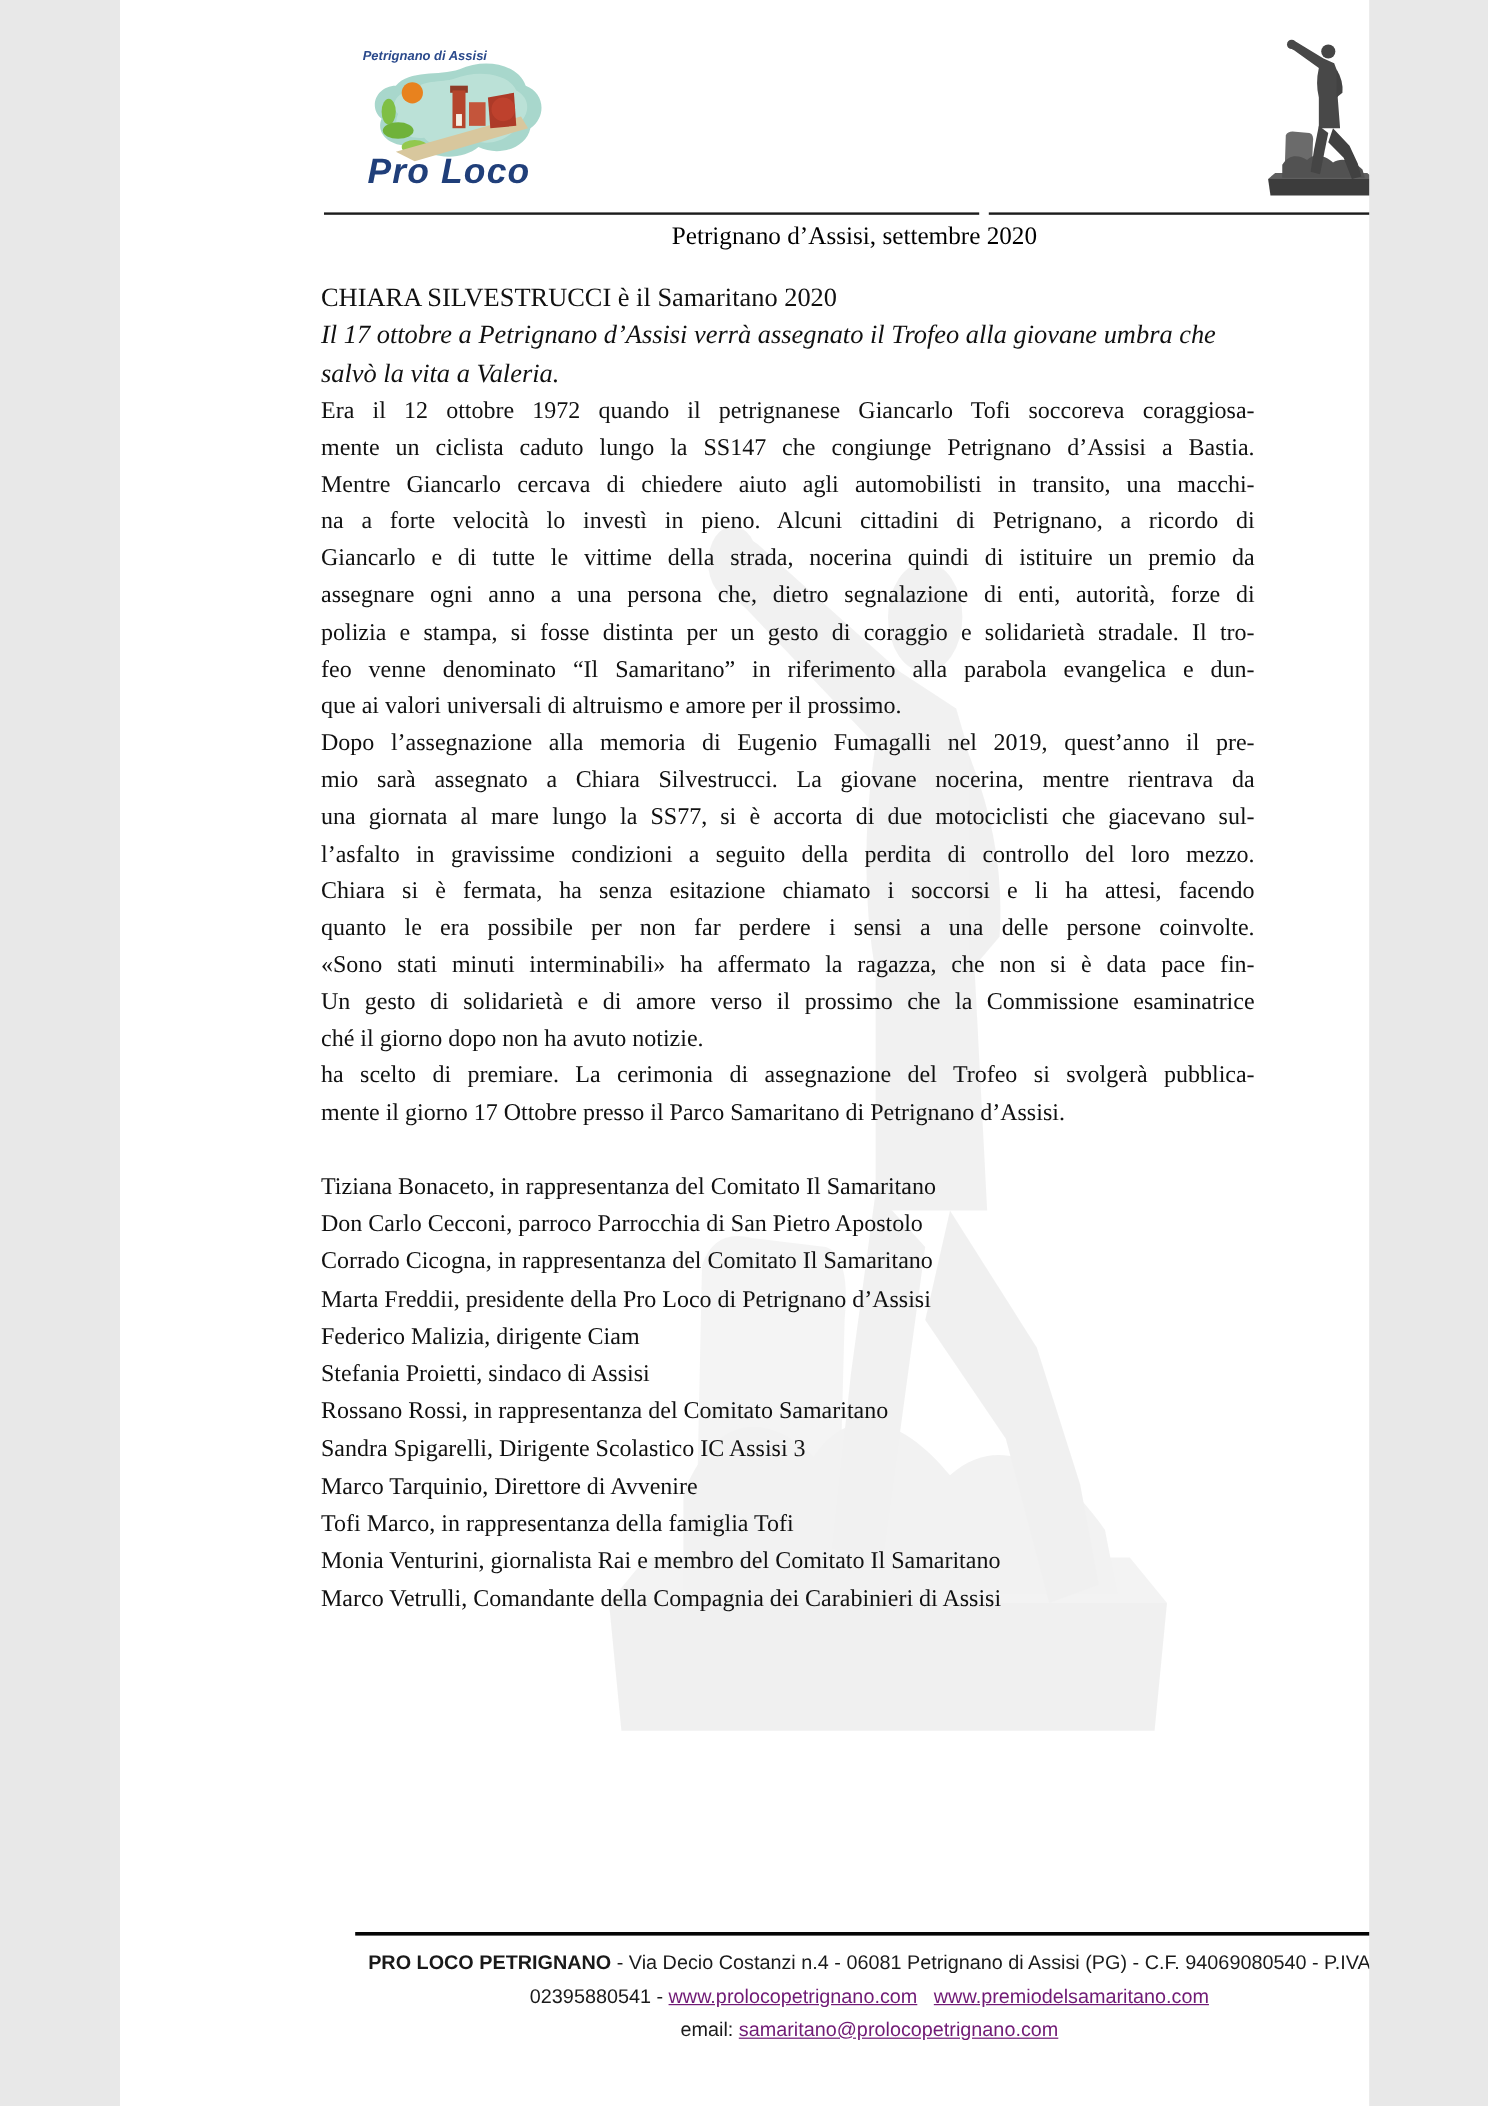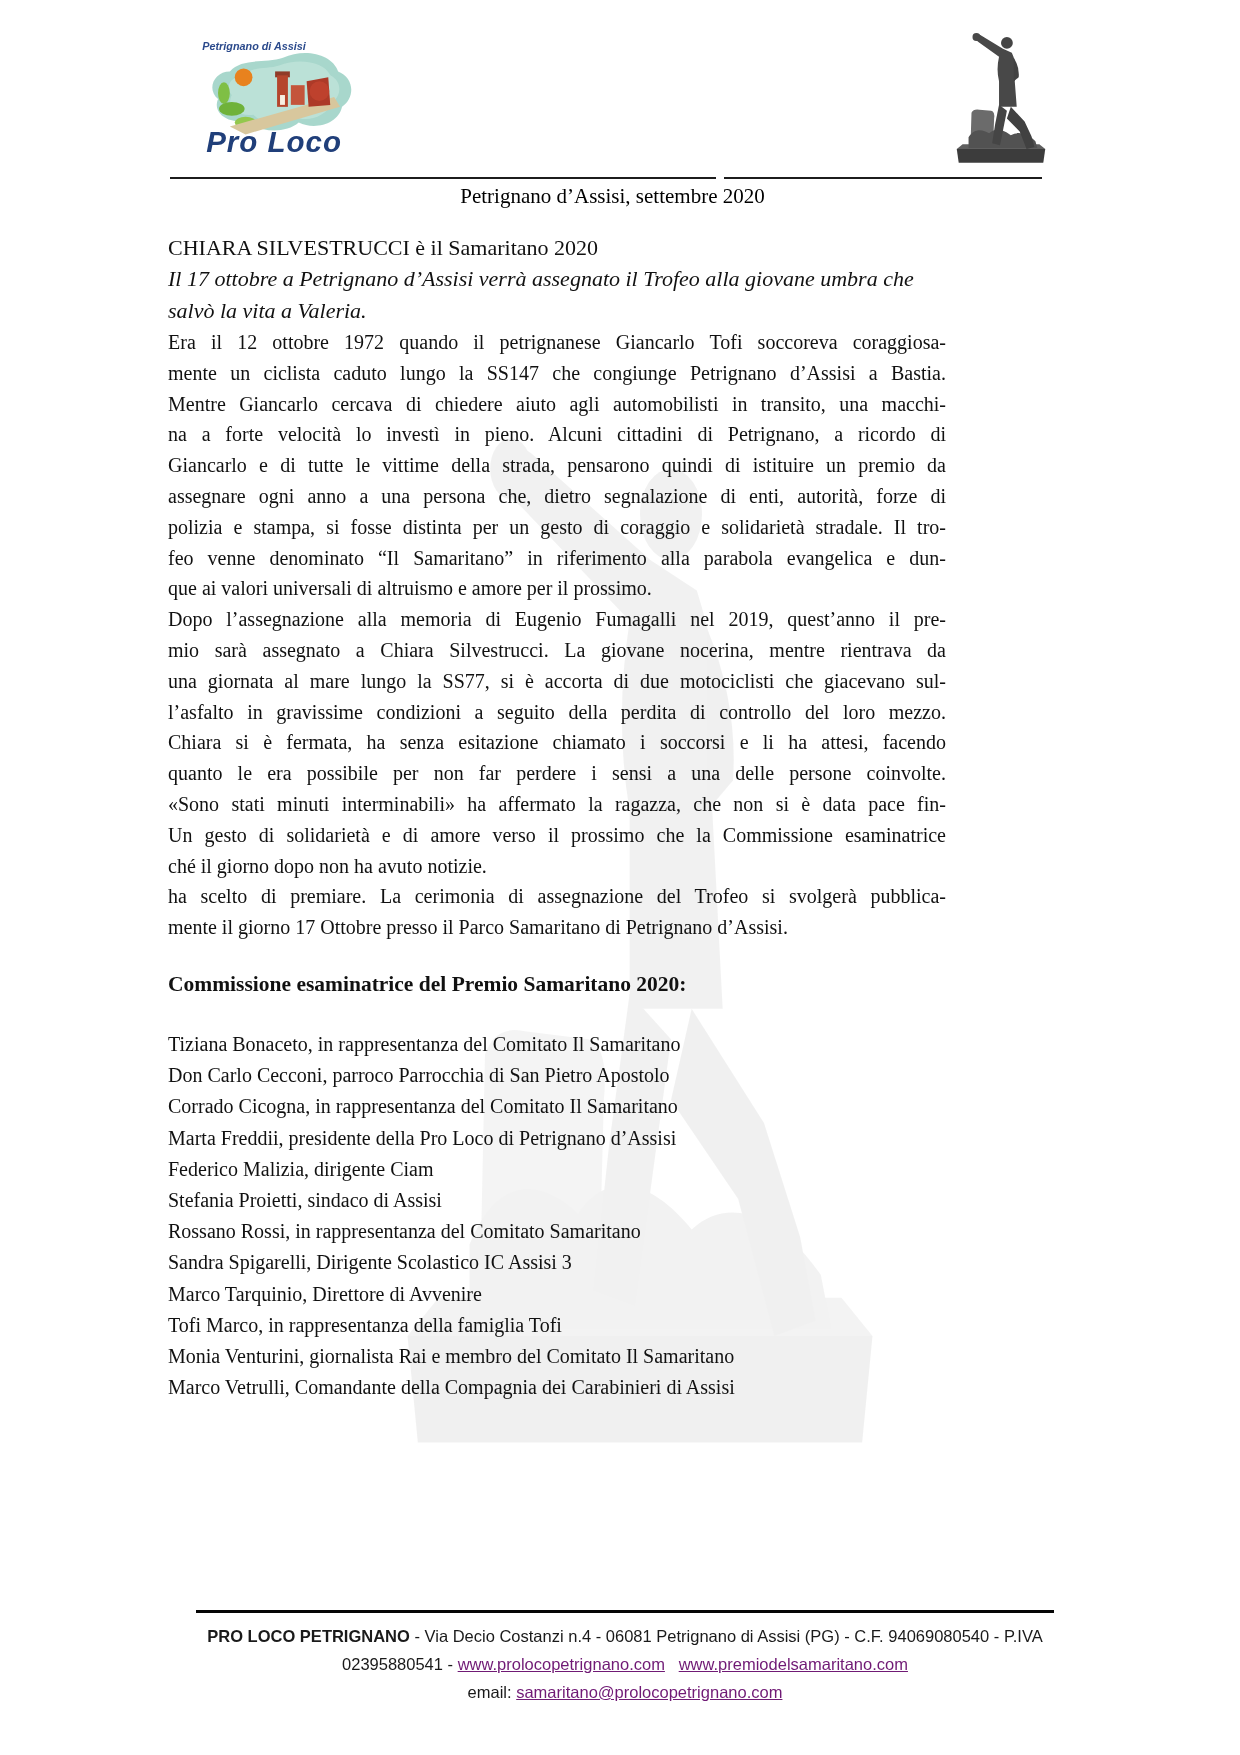--- a/index.html
+++ b/index.html
@@ -1,18 +1,18 @@
 <!DOCTYPE html>
 <html lang="it"><head>
 <meta charset="utf-8">
 <style>
   html,body{margin:0;padding:0;background:#e8e8e8;}
   .page{
     position:relative;
-    width:1240px;height:1755px;
+    width:1041px;height:1755px;
     margin:0 auto;
     background:#ffffff;
     font-family:"Liberation Serif", serif;
     color:#111;
     overflow:hidden;
   }
   
   .logo-box{position:absolute;left:188px;top:34px;width:188px;height:126px;}
   .statue-box{position:absolute;left:942px;top:26px;width:118px;height:138px;}
   .hrule{position:absolute;left:170px;top:177px;width:872px;display:flex;}
@@ -104,39 +104,38 @@
     <div class="subtitle">
       <div>Il 17 ottobre a Petrignano d’Assisi verrà assegnato il Trofeo alla giovane umbra che</div>
       <div>salvò la vita a Valeria.</div>
     </div>
 
     <div class="body-block">
       <div class="bl">Era il 12 ottobre 1972 quando il petrignanese Giancarlo Tofi soccoreva coraggiosa-</div>
       <div class="bl">mente un ciclista caduto lungo la SS147 che congiunge Petrignano d’Assisi a Bastia.</div>
       <div class="bl">Mentre Giancarlo cercava di chiedere aiuto agli automobilisti in transito, una macchi-</div>
       <div class="bl">na a forte velocità lo investì in pieno. Alcuni cittadini di Petrignano, a ricordo di</div>
-      <div class="bl">Giancarlo e di tutte le vittime della strada, pensarono quindi di istituire un premio da</div>
+      <div class="bl">Giancarlo e di tutte le vittime della strada, nocerina quindi di istituire un premio da</div>
       <div class="bl">assegnare ogni anno a una persona che, dietro segnalazione di enti, autorità, forze di</div>
       <div class="bl">polizia e stampa, si fosse distinta per un gesto di coraggio e solidarietà stradale. Il tro-</div>
       <div class="bl">feo venne denominato “Il Samaritano” in riferimento alla parabola evangelica e dun-</div>
       <div class="bl end">que ai valori universali di altruismo e amore per il prossimo.</div>
       <div class="bl">Dopo l’assegnazione alla memoria di Eugenio Fumagalli nel 2019, quest’anno il pre-</div>
       <div class="bl">mio sarà assegnato a Chiara Silvestrucci. La giovane nocerina, mentre rientrava da</div>
       <div class="bl">una giornata al mare lungo la SS77, si è accorta di due motociclisti che giacevano sul-</div>
       <div class="bl">l’asfalto in gravissime condizioni a seguito della perdita di controllo del loro mezzo.</div>
       <div class="bl">Chiara si è fermata, ha senza esitazione chiamato i soccorsi e li ha attesi, facendo</div>
       <div class="bl">quanto le era possibile per non far perdere i sensi a una delle persone coinvolte.</div>
       <div class="bl">«Sono stati minuti interminabili» ha affermato la ragazza, che non si è data pace fin-</div>
       <div class="bl">Un gesto di solidarietà e di amore verso il prossimo che la Commissione esaminatrice</div>
       <div class="bl end">ché il giorno dopo non ha avuto notizie.</div>
       <div class="bl">ha scelto di premiare. La cerimonia di assegnazione del Trofeo si svolgerà pubblica-</div>
       <div class="bl end">mente il giorno 17 Ottobre presso il Parco Samaritano di Petrignano d’Assisi.</div>
     </div>
 
-    <div class="commission-heading">Commissione esaminatrice del Premio Samaritano 2020:</div>
 
     <div class="member-list">
       <div>Tiziana Bonaceto, in rappresentanza del Comitato Il Samaritano</div>
       <div>Don Carlo Cecconi, parroco Parrocchia di San Pietro Apostolo</div>
       <div>Corrado Cicogna, in rappresentanza del Comitato Il Samaritano</div>
       <div>Marta Freddii, presidente della Pro Loco di Petrignano d’Assisi</div>
       <div>Federico Malizia, dirigente Ciam</div>
       <div>Stefania Proietti, sindaco di Assisi</div>
       <div>Rossano Rossi, in rappresentanza del Comitato Samaritano</div>
       <div>Sandra Spigarelli, Dirigente Scolastico IC Assisi 3</div>

